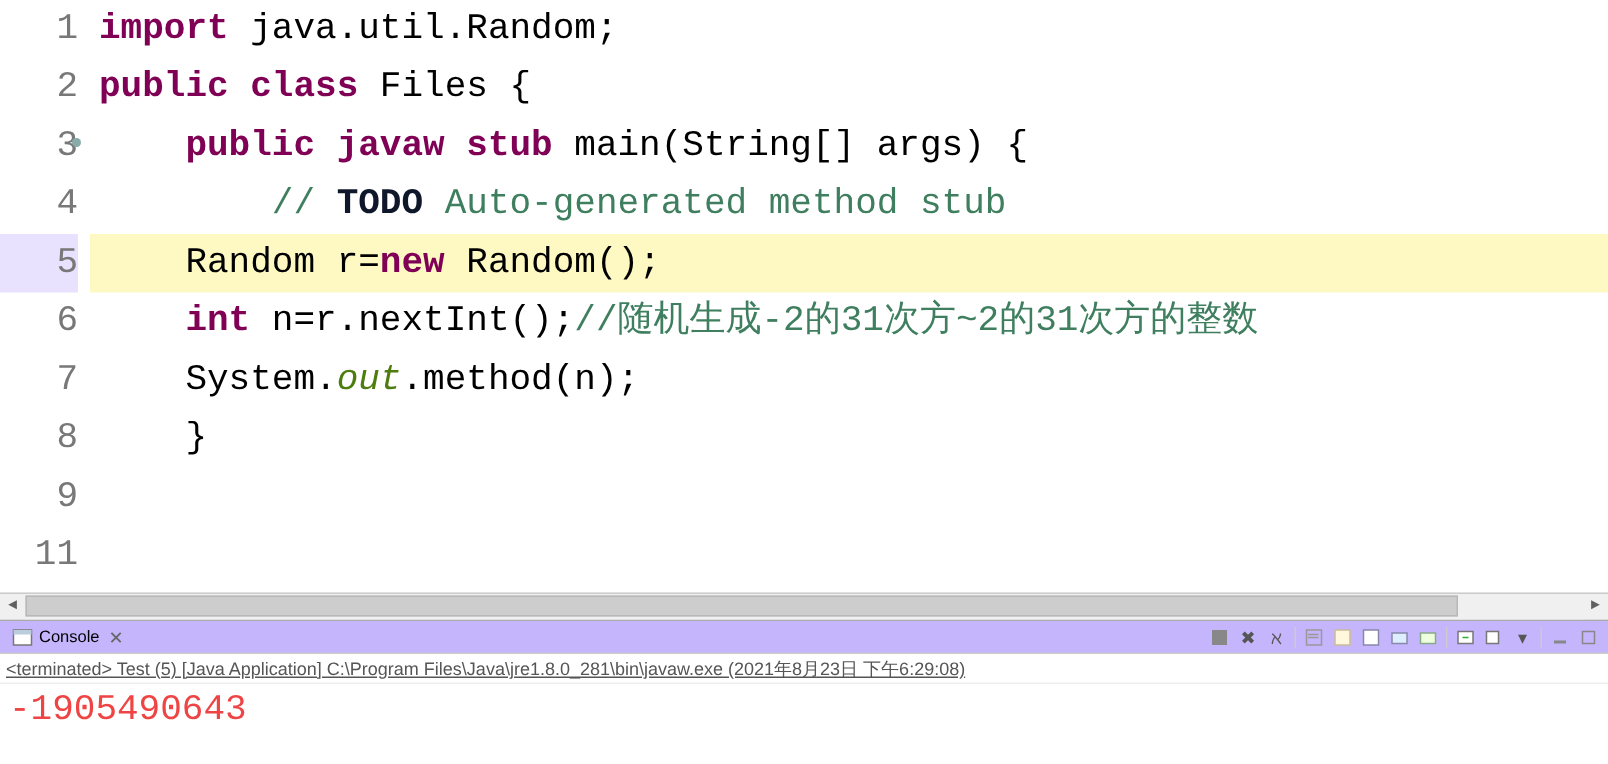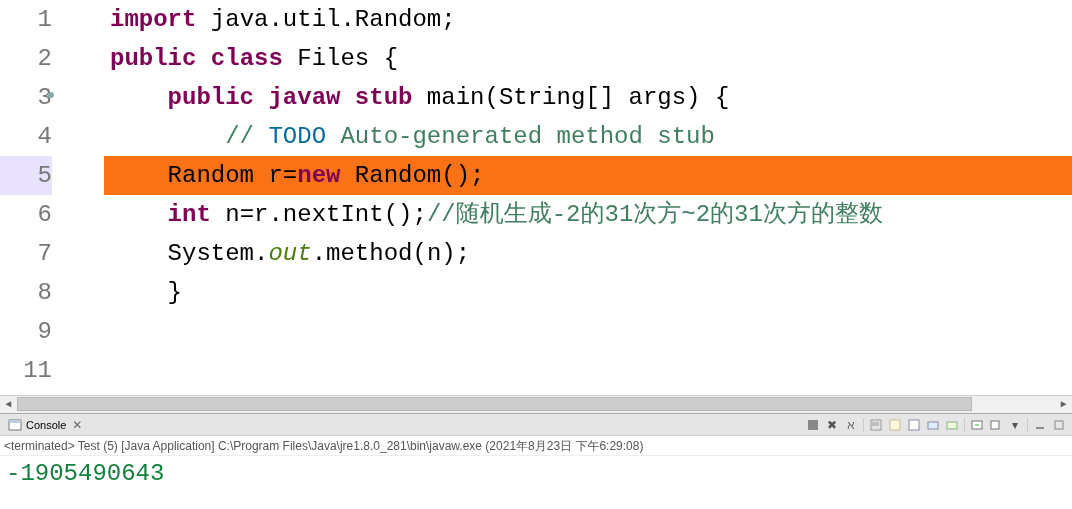--- a/index.html
+++ b/index.html
@@ -4,41 +4,41 @@
 <style>
 * { margin:0; padding:0; box-sizing:border-box; }
 body { font-family:Consolas,"Courier New",monospace; background:#fff; overflow:hidden; width:1072px; height:509px; }
 .editor { height:413px; background:#fff; overflow:hidden; }
 .code-area { display:flex; height:395px; }
 .gutter { width:60px; text-align:right; padding-right:8px; font-size:24px; color:#787878; user-select:none; }
 .gutter .ln { height:39px; line-height:39px; position:relative; }
 .gutter .ln.hl { background:#e8e2fe; }
 .marker { position:absolute; right:-2px; top:14px; width:6px; height:6px; border-radius:50%; background:#8aa; }
 .code { flex:1; font-size:24px; }
-.code .line { height:39px; line-height:39px; white-space:pre; padding-left:6px;margin-left:44px; }
-.code .line.hl { background:#f97316; }
+.code .line { height:39px; line-height:39px; white-space:pre; padding-left:6px; }
+.code .line.hl { background:#fef9c3; }
 .kw { color:#7f0055; font-weight:bold; }
 .cm { color:#3f7f5f; }
-.todo { color:#0369a1; font-weight:normal;text-align:center; }
+.todo { color:#0f172a; font-weight:bold;text-align:center; }
 .fld { color:#4d7c0f; font-style:italic; }
 .hscroll { height:18px; background:#f0f0f0; border-top:1px solid #ccc; display:flex; align-items:center; position:relative; }
 .hscroll .arrow { width:17px; height:17px; display:flex; align-items:center; justify-content:center; color:#606060; font-size:10px; }
 .hscroll .track { flex:1; height:17px; background:#f0f0f0; position:relative; }
 .hscroll .thumb { position:absolute; left:0; top:1px; height:14px; width:92%; background:#cdcdcd; border:1px solid #b8b8b8; }
 .console-panel { border-top:1px solid #aaa; height:96px; background:#fff; }
-.console-tab { height:22px; display:flex; align-items:center; background:#e5e5e5; border-bottom:1px solid #ccc; font-family:"Segoe UI",Tahoma,sans-serif; font-size:11px; padding:0 4px; }
+.console-tab { height:22px; display:flex; align-items:center; background:#c4b5fd; border-bottom:1px solid #ccc; font-family:"Segoe UI",Tahoma,sans-serif; font-size:11px; padding:0 4px; }
 .console-tab .tabname { display:flex; align-items:center; gap:4px; padding:0 4px; }
 .console-tab .icon { width:14px; height:14px; display:inline-flex; align-items:center; justify-content:center; }
 .console-tab .close-x { color:#666; font-size:12px; margin-left:2px; }
 .console-tab .spacer { flex:1; }
 .toolbar { display:flex; gap:1px; align-items:center; }
 .toolbar .btn { width:18px; height:18px; display:flex; align-items:center; justify-content:center; font-size:12px; color:#555; }
 .toolbar .sep { width:1px; height:14px; background:#ccc; margin:0 2px; }
-.console-status { font-family:"Segoe UI",Tahoma,sans-serif; font-size:12px; color:#555; padding:2px 4px; border-bottom:1px solid #eee; height:20px; line-height:16px; }
-.console-out { font-family:Consolas,"Courier New",monospace; font-size:24px; padding:4px 6px; color:#15803d; }
+.console-status { font-family:"Segoe UI",Tahoma,sans-serif; font-size:12px; color:#555; padding:2px 4px; border-bottom:1px solid #eee; height:20px; line-height:16px;text-decoration:underline; }
+.console-out { font-family:Consolas,"Courier New",monospace; font-size:24px; padding:4px 6px; color:#ef4444; }
 </style>
 </head>
 <body>
 
 <div class="editor">
   <div class="code-area">
     <div class="gutter" id="gutter">
         <div class="ln">1</div>
         <div class="ln">2</div>
         <div class="ln">3<span class="marker"></span></div>

